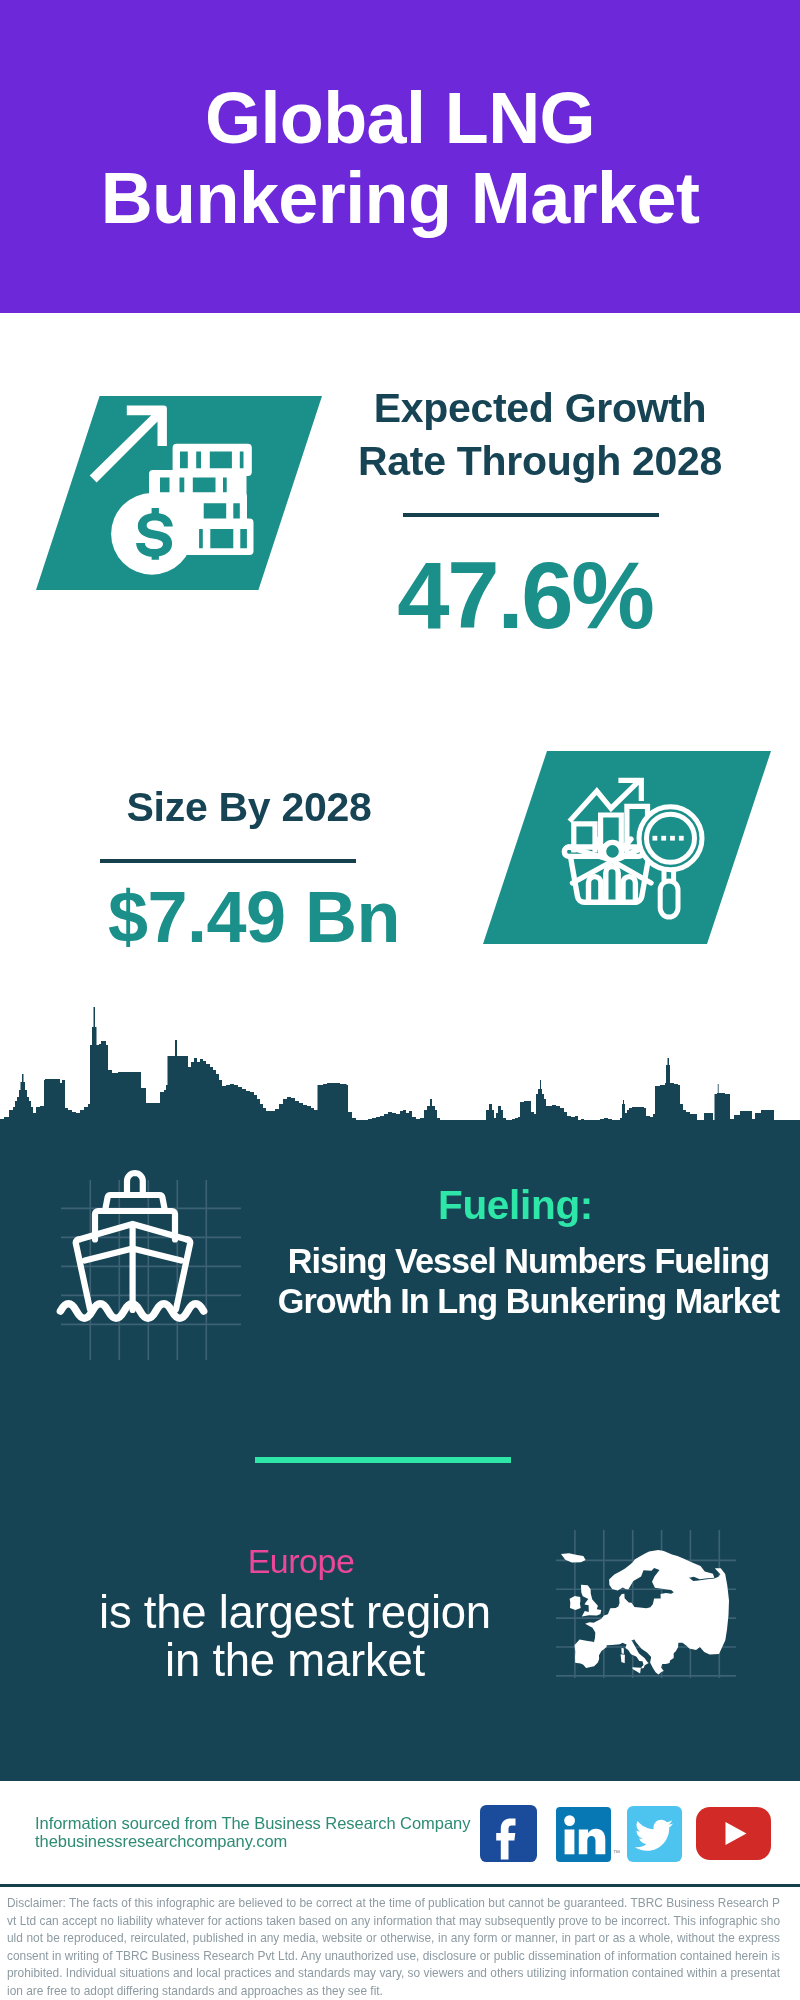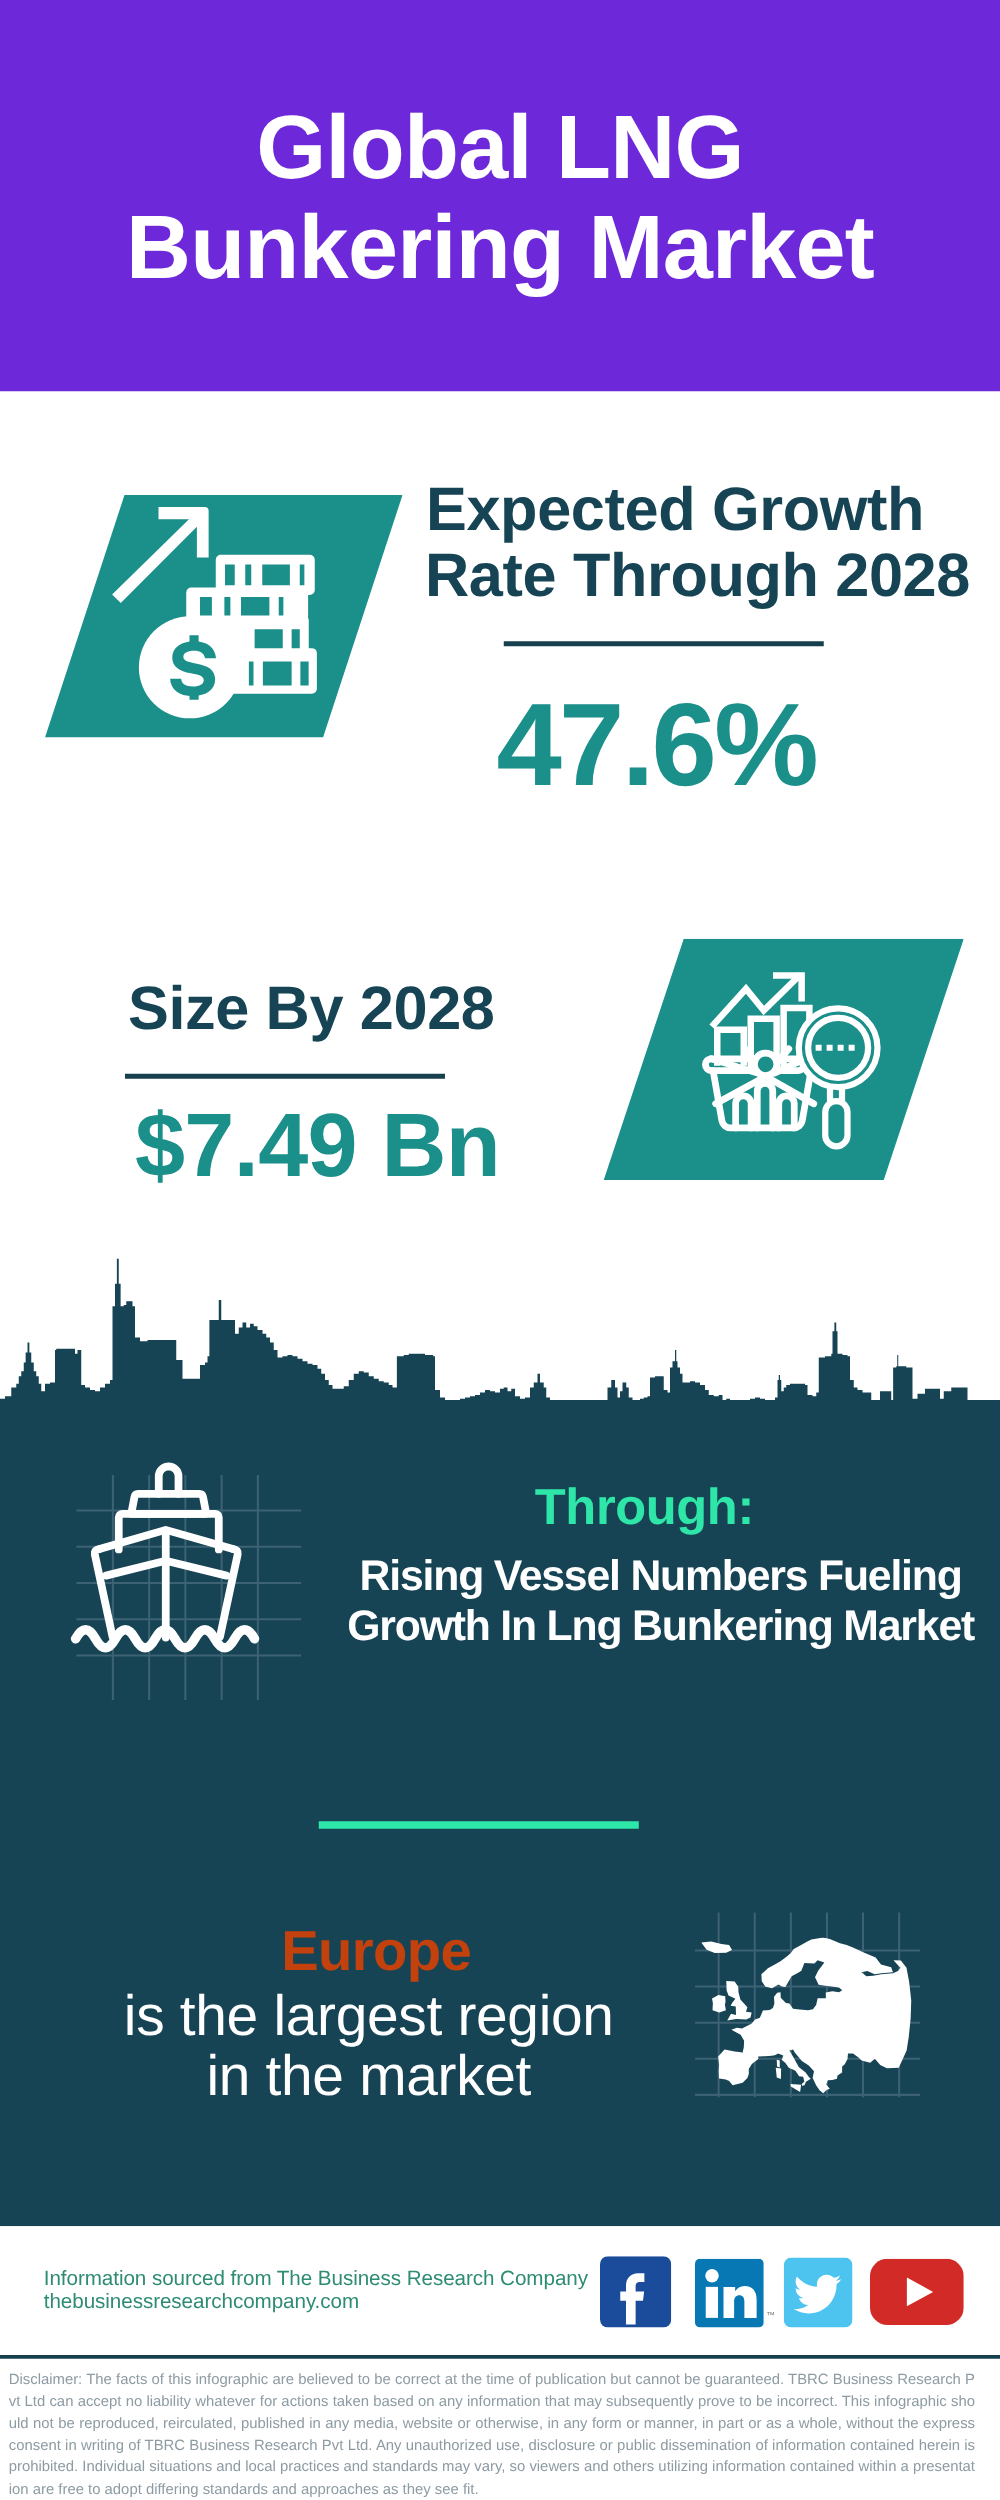--- a/index.html
+++ b/index.html
@@ -5,21 +5,21 @@
   html,body{margin:0;padding:0;}
   body{width:800px;height:2000px;background:#ffffff;font-family:"Liberation Sans",sans-serif;overflow:hidden;}
   .page{position:relative;width:800px;height:2000px;background:#fff;}
 
   
   .header{position:absolute;left:0;top:0;width:800px;height:313px;background:#6d28d9;}
   .header-title{position:absolute;left:0;top:78px;width:800px;text-align:center;color:#ffffff;
     font-weight:bold;font-size:72px;line-height:80px;letter-spacing:-0.6px;}
 
   
-  .stat-label{position:absolute;color:#174454;font-weight:bold;font-size:49px;line-height:53px;text-align:center;letter-spacing:-0.3px;white-space:nowrap;}
+  .stat-label{position:absolute;color:#174454;font-weight:bold;font-size:41px;line-height:53px;text-align:center;letter-spacing:-0.3px;white-space:nowrap;}
   .stat-rule{position:absolute;height:4px;background:#17404f;}
   .stat-value{position:absolute;color:#1B8F89;font-weight:bold;text-align:center;white-space:nowrap;}
 
   .b1-label{left:340px;top:382px;width:400px;}
   .b1-rule{left:403px;top:513px;width:256px;}
   .b1-value{left:325px;top:546px;width:400px;font-size:94px;line-height:100px;letter-spacing:-2.2px;}
 
   .b2-label{left:49px;top:728px;width:400px;}
   .b2-rule{left:100px;top:859px;width:256px;}
   .b2-value{left:54px;top:875px;width:400px;font-size:72px;line-height:84px;letter-spacing:-0.5px;}
@@ -41,21 +41,21 @@
   .driver-text{color:#ffffff;font-weight:bold;font-size:34.2px;line-height:39.8px;margin-top:17px;letter-spacing:-0.95px;}
   .ship-icon{position:absolute;left:55px;top:1160px;width:195px;height:200px;}
   .grid-bg{position:absolute;}
   .grid-bg svg{display:block;}
   .grid-ship{left:61px;top:1180px;width:180px;height:180px;}
   .grid-map{left:556px;top:1518px;width:180px;height:160px;}
 
   .greenrule{position:absolute;left:255px;top:1457px;width:256px;height:6px;background:#2EE6A8;}
 
   .region-wrap{position:absolute;left:48px;top:1537px;width:494px;text-align:center;}
-  .region-name{color:#c2410c;font-weight:bold;font-size:45px;line-height:48px;letter-spacing:-0.5px;position:relative;left:6px;}
+  .region-name{color:#ec4899;font-weight:normal;font-size:34px;line-height:48px;letter-spacing:-0.5px;position:relative;left:6px;}
   .region-sub{color:#ffffff;font-size:45.5px;line-height:47.8px;letter-spacing:-0.25px;margin-top:4px;}
   .map-icon{position:absolute;left:561px;top:1550px;width:169px;height:129px;}
 
   
   .footer{position:absolute;left:0;top:1781px;width:800px;height:103px;background:#fff;padding-left:45px;}
   .footer-text{position:absolute;left:35px;top:33px;color:#2E8B74;font-size:16.5px;line-height:18px;letter-spacing:-0.05px;}
   .socials{position:absolute;left:0;top:0;}
   .social{position:absolute;display:block;}
   .social svg{display:block;}
   .fb{left:480px;top:24px;}
@@ -163,21 +163,21 @@
   <div class="stat-value b2-value">$7.49 Bn</div>
 
   <div class="darkband"></div>
   <div class="skyline-wrap">
     <svg class="skyline" viewBox="0 0 800 145" width="800" height="145" preserveAspectRatio="none" xmlns="http://www.w3.org/2000/svg">
       <path d="M0,145 L0,119 L4,119 L4,117 L9,117 L9,110 L13,110 L13,107 L15,107 L15,101 L17,101 L17,97 L19,97 L19,90 L20.5,90 L20.5,82 L22,82 L22,74 L23.5,74 L23.5,82 L25,82 L25,90 L27,90 L27,97 L29,97 L29,101 L31,101 L31,107 L33,107 L33,113 L36,113 L36,107 L40,107 L40,106 L44,106 L44,80 L45,80 L45,79 L58,79 L58,79 L60,79 L60,83 L62,83 L62,80 L65,80 L65,108 L68,108 L68,110 L72,110 L72,112 L76,112 L76,113 L80,113 L80,110 L84,110 L84,107 L88,107 L88,104 L90,104 L90,45 L92,45 L92,27 L93.5,27 L93.5,7 L95,7 L95,27 L96.5,27 L96.5,45 L99,45 L99,44 L101,44 L101,41 L106,41 L106,45 L108,45 L108,70 L112,70 L112,73 L118,73 L118,72 L122,72 L122,72 L141,72 L141,88 L146,88 L146,103 L157,103 L157,103 L160,103 L160,92 L164,92 L164,90 L166,90 L166,85 L167.5,85 L167.5,56 L175,56 L175,40 L177,40 L177,56 L187,56 L187,56 L188,56 L188,67 L191,67 L191,62 L194,62 L194,58 L197,58 L197,62 L200,62 L200,59 L203,59 L203,61 L206,61 L206,64 L210,64 L210,67 L213,67 L213,70 L216,70 L216,74 L219,74 L219,80 L222,80 L222,86 L226,86 L226,85 L230,85 L230,84 L234,84 L234,85 L238,85 L238,87 L242,87 L242,89 L246,89 L246,91 L250,91 L250,92 L254,92 L254,95 L257,95 L257,99 L260,99 L260,104 L263,104 L263,108 L266,108 L266,111 L271,111 L271,111 L275,111 L275,109 L279,109 L279,104 L283,104 L283,99 L287,99 L287,97 L291,97 L291,98 L295,98 L295,101 L299,101 L299,103 L303,103 L303,105 L307,105 L307,106 L311,106 L311,108 L314,108 L314,110 L317.5,110 L317.5,85 L323,85 L323,84 L327,84 L327,83 L331,83 L331,83 L340,83 L340,84 L346.5,84 L346.5,85 L348,85 L348,112 L352,112 L352,118 L356,118 L356,120 L360,120 L360,122 L364,122 L364,121 L368,121 L368,119 L372,119 L372,118 L376,118 L376,117 L380,117 L380,116 L384,116 L384,114 L388,114 L388,112 L392,112 L392,113 L396,113 L396,114 L400,114 L400,111 L403,111 L403,110 L406,110 L406,113 L409,113 L409,111 L412,111 L412,117 L416,117 L416,119 L420,119 L420,118 L424,118 L424,110 L427,110 L427,106 L430,106 L430,99 L432,99 L432,106 L435,106 L435,110 L437,110 L437,118 L440,118 L440,120 L443,120 L443,123 L447,123 L447,124 L451,124 L451,122 L455,122 L455,124 L459,124 L459,123 L463,123 L463,124 L467,124 L467,123 L471,123 L471,122 L475,122 L475,123 L479,123 L479,122 L483,122 L483,120 L486,120 L486,110 L489,110 L489,104 L492,104 L492,110 L494,110 L494,118 L496,118 L496,113 L498,113 L498,106 L501,106 L501,110 L503,110 L503,118 L506,118 L506,120 L509,120 L509,122 L512,122 L512,119 L515,119 L515,118 L518,118 L518,117 L520,117 L520,102 L524,102 L524,101 L528,101 L528,101 L531,101 L531,112 L534,112 L534,114 L536,114 L536,94 L538,94 L538,89 L540,89 L540,80 L541,80 L541,89 L542,89 L542,94 L544,94 L544,99 L546,99 L546,106 L549,106 L549,106 L552,106 L552,105 L556,105 L556,106 L560,106 L560,108 L564,108 L564,112 L567,112 L567,116 L571,116 L571,117 L575,117 L575,116 L578,116 L578,121 L581,121 L581,119 L584,119 L584,120 L588,120 L588,121 L592,121 L592,122 L596,122 L596,120 L600,120 L600,119 L604,119 L604,118 L608,118 L608,119 L612,119 L612,120 L616,120 L616,121 L620,121 L620,118 L622,118 L622,104 L623,104 L623,100 L624,100 L624,104 L625,104 L625,113 L627,113 L627,110 L629,110 L629,108 L632,108 L632,107 L636,107 L636,107 L640,107 L640,107 L644,107 L644,108 L646,108 L646,116 L650,116 L650,117 L653,117 L653,114 L655,114 L655,86 L660,86 L660,85 L665,85 L665,83 L666,83 L666,65 L667.5,65 L667.5,58 L669,58 L669,65 L670,65 L670,83 L674,83 L674,84 L678,84 L678,85 L680,85 L680,104 L683,104 L683,110 L686,110 L686,112 L690,112 L690,114 L694,114 L694,114 L697,114 L697,124 L701,124 L701,125 L704,125 L704,113 L708,113 L708,113 L711,113 L711,113 L713,113 L713,120 L714.5,120 L714.5,94 L717,94 L717,93 L717.8,93 L717.8,84 L718.6,84 L718.6,93 L721,93 L721,93 L725,93 L725,94 L729,94 L729,94 L730,94 L730,119 L734,119 L734,115 L738,115 L738,115 L740,115 L740,111 L745,111 L745,111 L750,111 L750,111 L752,111 L752,119 L755,119 L755,113 L758,113 L758,113 L761,113 L761,110 L765,110 L765,110 L769,110 L769,110 L772,110 L772,110 L774,110 L774,126 L778,126 L778,126 L781,126 L781,130 L785,130 L785,129 L788,129 L788,131 L792,131 L792,130 L796,130 L796,132 L800,132 L800,132 L800,132 L800,145 Z" fill="#174454"></path>
     </svg>
   </div>
 
   <div class="driver-wrap">
-    <div class="driver-title">Through:</div>
+    <div class="driver-title">Fueling:</div>
     <div class="driver-text">
       <span>Rising Vessel Numbers Fueling</span><br>
       <span>Growth In Lng Bunkering Market</span>
     </div>
   </div>
 
   <div class="grid-bg grid-ship">
     <svg viewBox="0 0 180 180" width="180" height="180" xmlns="http://www.w3.org/2000/svg">
       <g stroke="#3D6274" stroke-width="1.6">
         <path d="M29.3,0 V180 M58.3,0 V180 M87.3,0 V180 M116.3,0 V180 M145.3,0 V180"></path>

